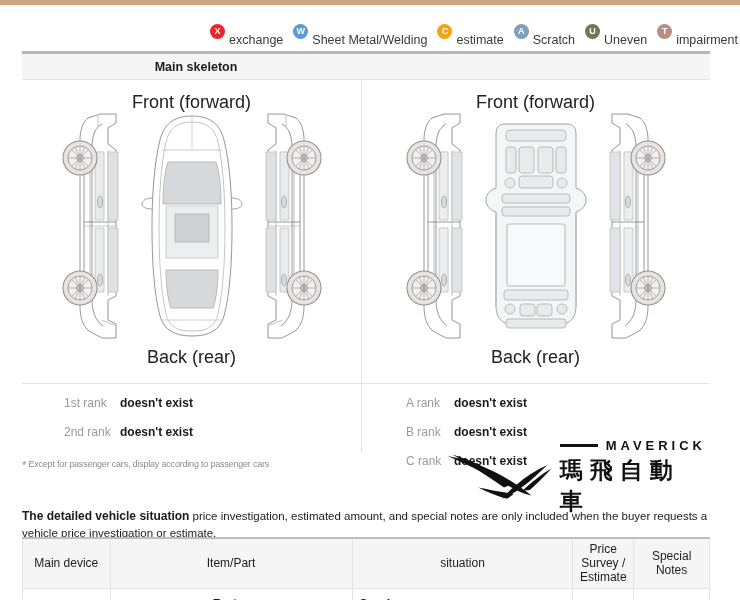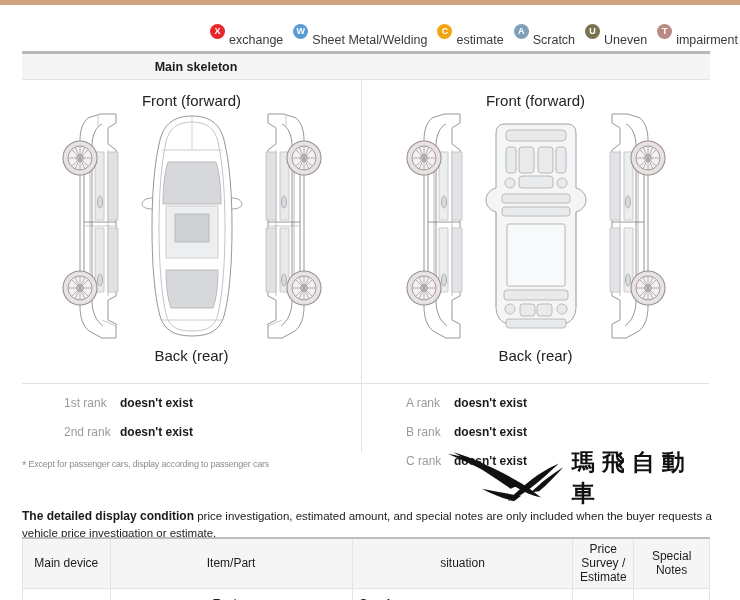--- a/index.html
+++ b/index.html
@@ -54,21 +54,21 @@
   }
   .col-l { width: 340px; }
   .col-r { width: 348px; }
 
   .panel-body { display: flex; height: 373px; }
   .half { position: relative; }
   .half.left { width: 340px; border-right: 1px solid #e2e2e2; }
   .half.right { width: 347px; }
 
   .cap {
-    text-align: center; font-size: 15px; color: #222;
+    text-align: center; font-size: 18px; color: #222;
     padding-top: 12px; height: 30px;
   }
   .cap.bottom { padding-top: 2px; }
 
   .diagram { width: 100%; height: 235px; }
   .diagram svg { display: block; margin: 0 auto; }
 
   .ranks { padding-left: 42px; padding-top: 12px; }
   .ranks.right { padding-left: 44px; }
   .rank-row { display: flex; align-items: flex-start; margin-bottom: 15px; font-size: 12px; }
@@ -446,26 +446,30 @@
     <svg width="136" height="62" viewBox="0 0 136 62">
       <g fill="#111111">
         <path d="M2 5 C30 10 58 22 84 38 C92 43 99 48 106 54 C96 52 86 47 76 41 C54 29 30 17 2 5 Z"></path>
         <path d="M8 3 C34 11 60 24 82 40 L72 44 C52 30 30 16 8 3 Z" fill="#111"></path>
         <path d="M126 16 C112 22 98 31 86 42 C80 47 74 52 69 58 C78 55 87 49 95 43 C106 35 116 25 126 16 Z"></path>
         <path d="M131 20 C118 28 105 38 95 48 L104 47 C113 39 122 30 131 20 Z"></path>
         <path d="M40 44 C52 50 64 55 76 58 L84 52 C70 50 55 47 40 44 Z"></path>
       </g>
     </svg>
     <div class="logo-text">
+      <div class="logo-en">
+        <span class="logo-dash"></span>
+        <span>MAVERICK</span>
+      </div>
       <div class="logo-cn">瑪飛自動車</div>
     </div>
   </div>
 
   <div class="cond">
-    <b>The detailed display condition</b><span> price investigation, estimated amount, and special notes are only included when the buyer requests a vehicle price investigation or estimate.</span>
+    <b>The detailed vehicle situation</b><span> price investigation, estimated amount, and special notes are only included when the buyer requests a vehicle price investigation or estimate.</span>
   </div>
 
   <table class="btable">
     <thead>
       <tr>
         <th class="c1">Main device</th>
         <th class="c2">Item/Part</th>
         <th class="c3">situation</th>
         <th class="c4">Price Survey / Estimate</th>
         <th class="c5">Special Notes</th>

